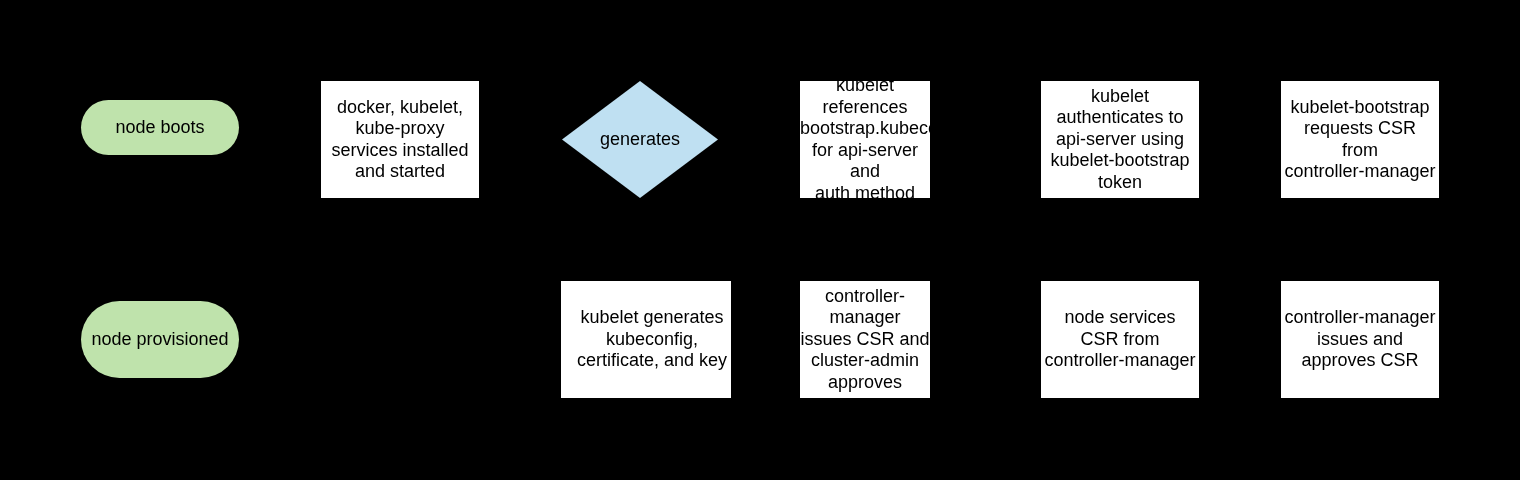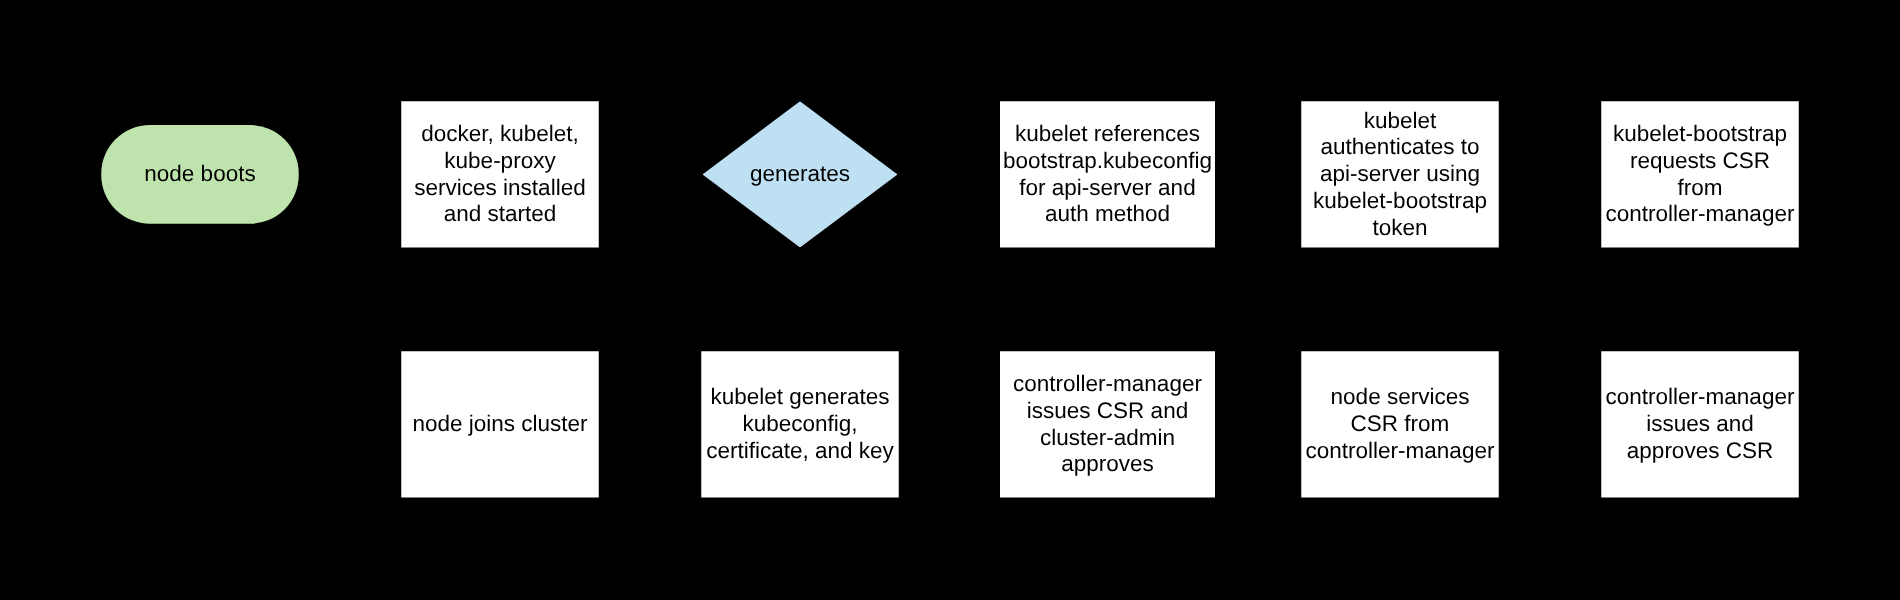--- a/index.html
+++ b/index.html
@@ -20,27 +20,27 @@
     justify-content: center;
     text-align: center;
     font-size: 18px;
     line-height: 21.5px;
   }
   .label { white-space: pre-line; display: block; width: 100%; }
   .row1 { top: 81px;  height: 117px; }
   .row2 { top: 281px; height: 117px; }
   .c1 { left: 81px; }
   .c2 { left: 321px; justify-content: center; }
-  .c3 { left: 561px; }
-  .c4 { left: 800px; width: 172px; }
+  .c3 { left: 561px; padding-left: 12px; }
+  .c4 { left: 800px; width: 130px; }
   .c5 { left: 1041px; }
   .c6 { left: 1281px; }
   .process  { background: var(--process-fill, #fff); }
   .terminal { background: var(--terminal-fill, #bfe3ac); border-radius: 39px; }
-  .terminal.row1 { top: 100px; height: 79px; }
+  .terminal.row1 { top: 100px; height: 55px; }
   .terminal.row2 { top: 301px; height: 77px; }
   .decision {
     background: var(--decision-fill, #bfe0f2);
     left: 562px; width: 156px;
     clip-path: polygon(50% 0%, 100% 50%, 50% 100%, 0% 50%);
   }
 </style>
 </head>
 <body>
 
@@ -71,22 +71,22 @@
 kubelet-bootstrap
 token</span>
   </div>
   <div class="node process row1 c6">
     <span class="label">kubelet-bootstrap
 requests CSR
 from
 controller-manager</span>
   </div>
 
-  <div class="node process row2 c2">
-    <span class="label">node joins cluster</span>
+  <div class="node terminal row2 c1">
+    <span class="label">node provisioned</span>
   </div>
   <div class="node process row2 c3">
     <span class="label">kubelet generates
 kubeconfig,
 certificate, and key</span>
   </div>
   <div class="node process row2 c4">
     <span class="label">controller-manager
 issues CSR and
 cluster-admin

